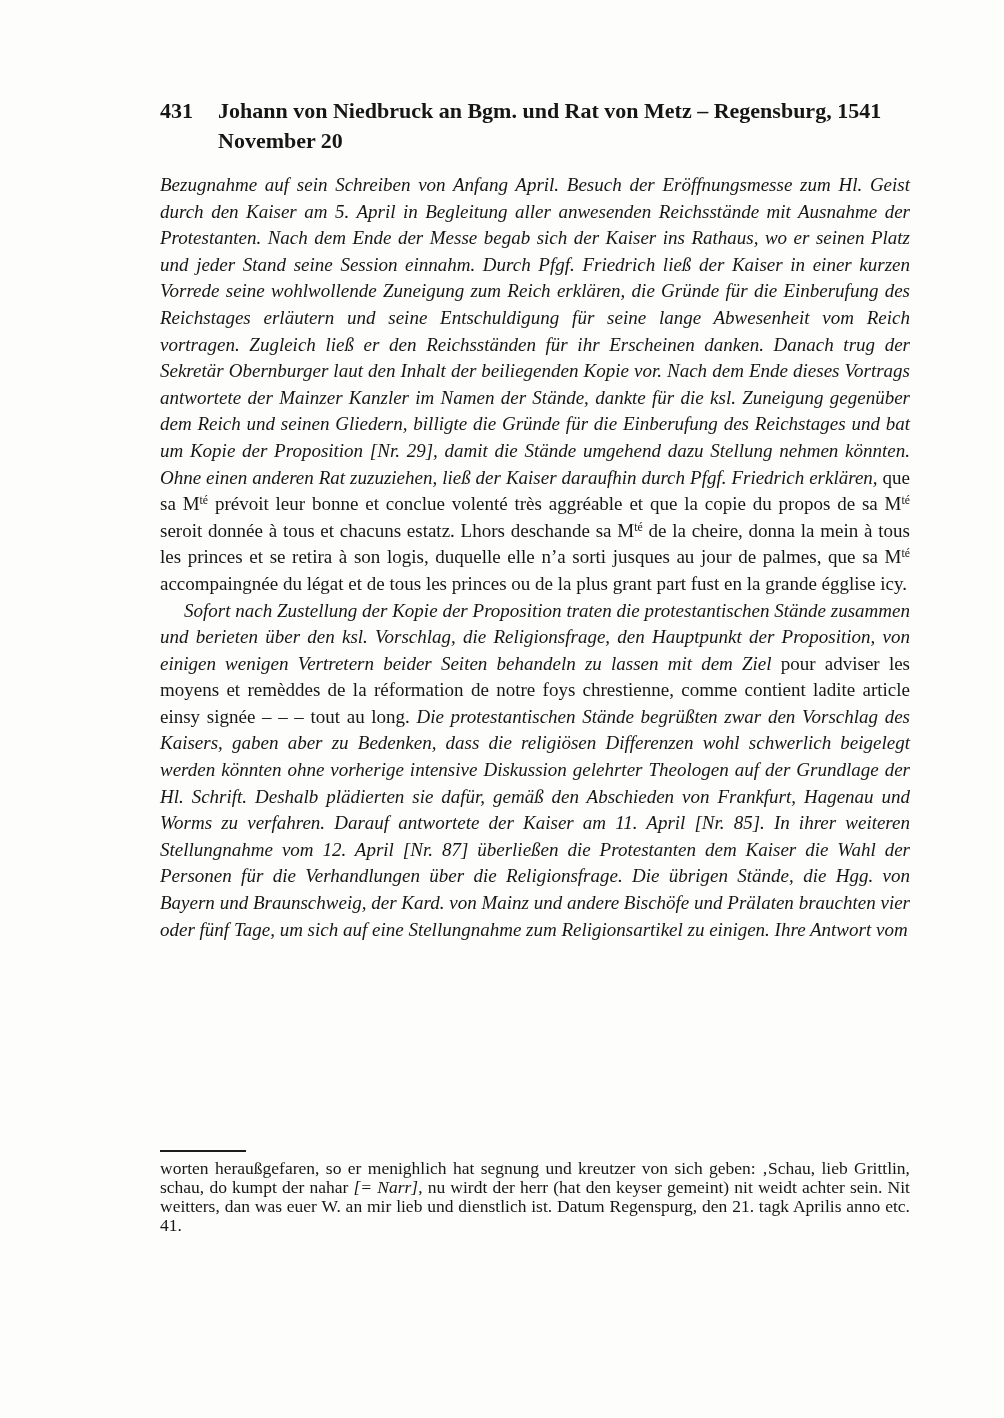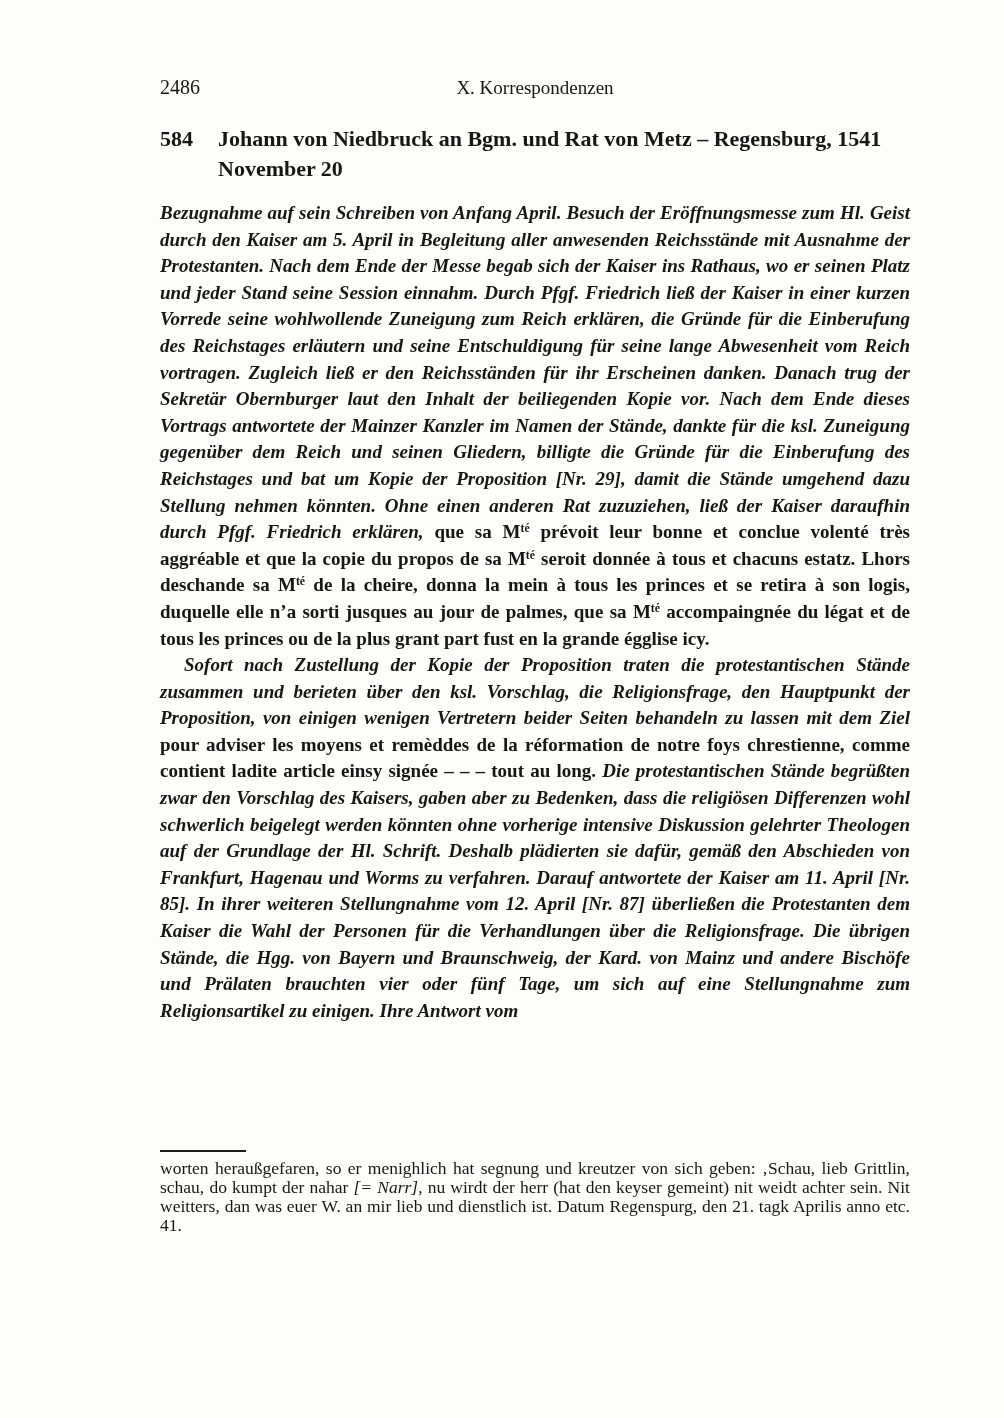--- a/index.html
+++ b/index.html
@@ -58,21 +58,20 @@
     margin-top: 16px;
     margin-left: 58px;
     font-style: italic;
     font-size: 20px;
   }
   .body-text {
     margin-top: 16px;
     font-size: 19px;
     line-height: 26.6px;
     text-align: justify;
-    font-weight: bold;
   }
   .body-text p {
     margin: 0;
   }
   .para-indent {
     text-indent: 24px;
   }
   .seg-italic { font-style: italic; }
   .seg-roman  { font-style: normal; }
   sup.seg-sup {
@@ -97,27 +96,23 @@
     text-align: justify;
     margin: 0;
   }
 </style>
 </head>
 <body>
 
 <div class="page">
   <div class="content">
 
-    <div class="page-header">
-      <span class="page-number">2486</span>
-      <span class="running-head">X. Korrespondenzen</span>
-    </div>
 
     <div class="entry-heading">
-      <span class="entry-number">584</span>
+      <span class="entry-number">431</span>
       <span class="entry-title">Johann von Niedbruck an Bgm. und Rat von Metz – Regensburg, 1541 November 20</span>
     </div>
 
 
     <div class="body-text">
       <p><span class="seg-italic">Bezugnahme auf sein Schreiben von Anfang April. Besuch der Eröffnungsmesse zum Hl. Geist durch den Kaiser am 5. April in Begleitung aller anwesenden Reichsstände mit Ausnahme der Protestanten. Nach dem Ende der Messe begab sich der Kaiser ins Rathaus, wo er seinen Platz und jeder Stand seine Session einnahm. Durch Pfgf. Friedrich ließ der Kaiser in einer kurzen Vorrede seine wohlwollende Zuneigung zum Reich erklären, die Gründe für die Einberufung des Reichstages erläutern und seine Entschuldigung für seine lange Abwesenheit vom Reich vortragen. Zugleich ließ er den Reichsständen für ihr Erscheinen danken. Danach trug der Sekretär Obernburger laut den Inhalt der beiliegenden Kopie vor. Nach dem Ende dieses Vortrags antwortete der Mainzer Kanzler im Namen der Stände, dankte für die ksl. Zuneigung gegenüber dem Reich und seinen Gliedern, billigte die Gründe für die Einberufung des Reichstages und bat um Kopie der Proposition [Nr. 29], damit die Stände umgehend dazu Stellung nehmen könnten. Ohne einen anderen Rat zuzuziehen, ließ der Kaiser daraufhin durch Pfgf. Friedrich erklären, </span><span class="seg-roman">que sa M</span><sup class="seg-roman seg-sup">té</sup><span class="seg-roman"> prévoit leur bonne et conclue volenté très aggréable et que la copie du propos de sa M</span><sup class="seg-roman seg-sup">té</sup><span class="seg-roman"> seroit donnée à tous et chacuns estatz. Lhors deschande sa M</span><sup class="seg-roman seg-sup">té</sup><span class="seg-roman"> de la cheire, donna la mein à tous les princes et se retira à son logis, duquelle elle n’a sorti jusques au jour de palmes, que sa M</span><sup class="seg-roman seg-sup">té</sup><span class="seg-roman"> accompaingnée du légat et de tous les princes ou de la plus grant part fust en la grande égglise icy.</span></p>
       <p class="para-indent"><span class="seg-italic">Sofort nach Zustellung der Kopie der Proposition traten die protestantischen Stände zusammen und berieten über den ksl. Vorschlag, die Religionsfrage, den Hauptpunkt der Proposition, von einigen wenigen Vertretern beider Seiten behandeln zu lassen mit dem Ziel </span><span class="seg-roman">pour adviser les moyens et remèddes de la réformation de notre foys chrestienne, comme contient ladite article einsy signée – – – tout au long. </span><span class="seg-italic">Die protestantischen Stände begrüßten zwar den Vorschlag des Kaisers, gaben aber zu Bedenken, dass die religiösen Differenzen wohl schwerlich beigelegt werden könnten ohne vorherige intensive Diskussion gelehrter Theologen auf der Grundlage der Hl. Schrift. Deshalb plädierten sie dafür, gemäß den Abschieden von Frankfurt, Hagenau und Worms zu verfahren. Darauf antwortete der Kaiser am 11. April [Nr. 85]. In ihrer weiteren Stellungnahme vom 12. April [Nr. 87] überließen die Protestanten dem Kaiser die Wahl der Personen für die Verhandlungen über die Religionsfrage. Die übrigen Stände, die Hgg. von Bayern und Braunschweig, der Kard. von Mainz und andere Bischöfe und Prälaten brauchten vier oder fünf Tage, um sich auf eine Stellungnahme zum Religionsartikel zu einigen. Ihre Antwort vom</span></p>
     </div>
 
   </div>

